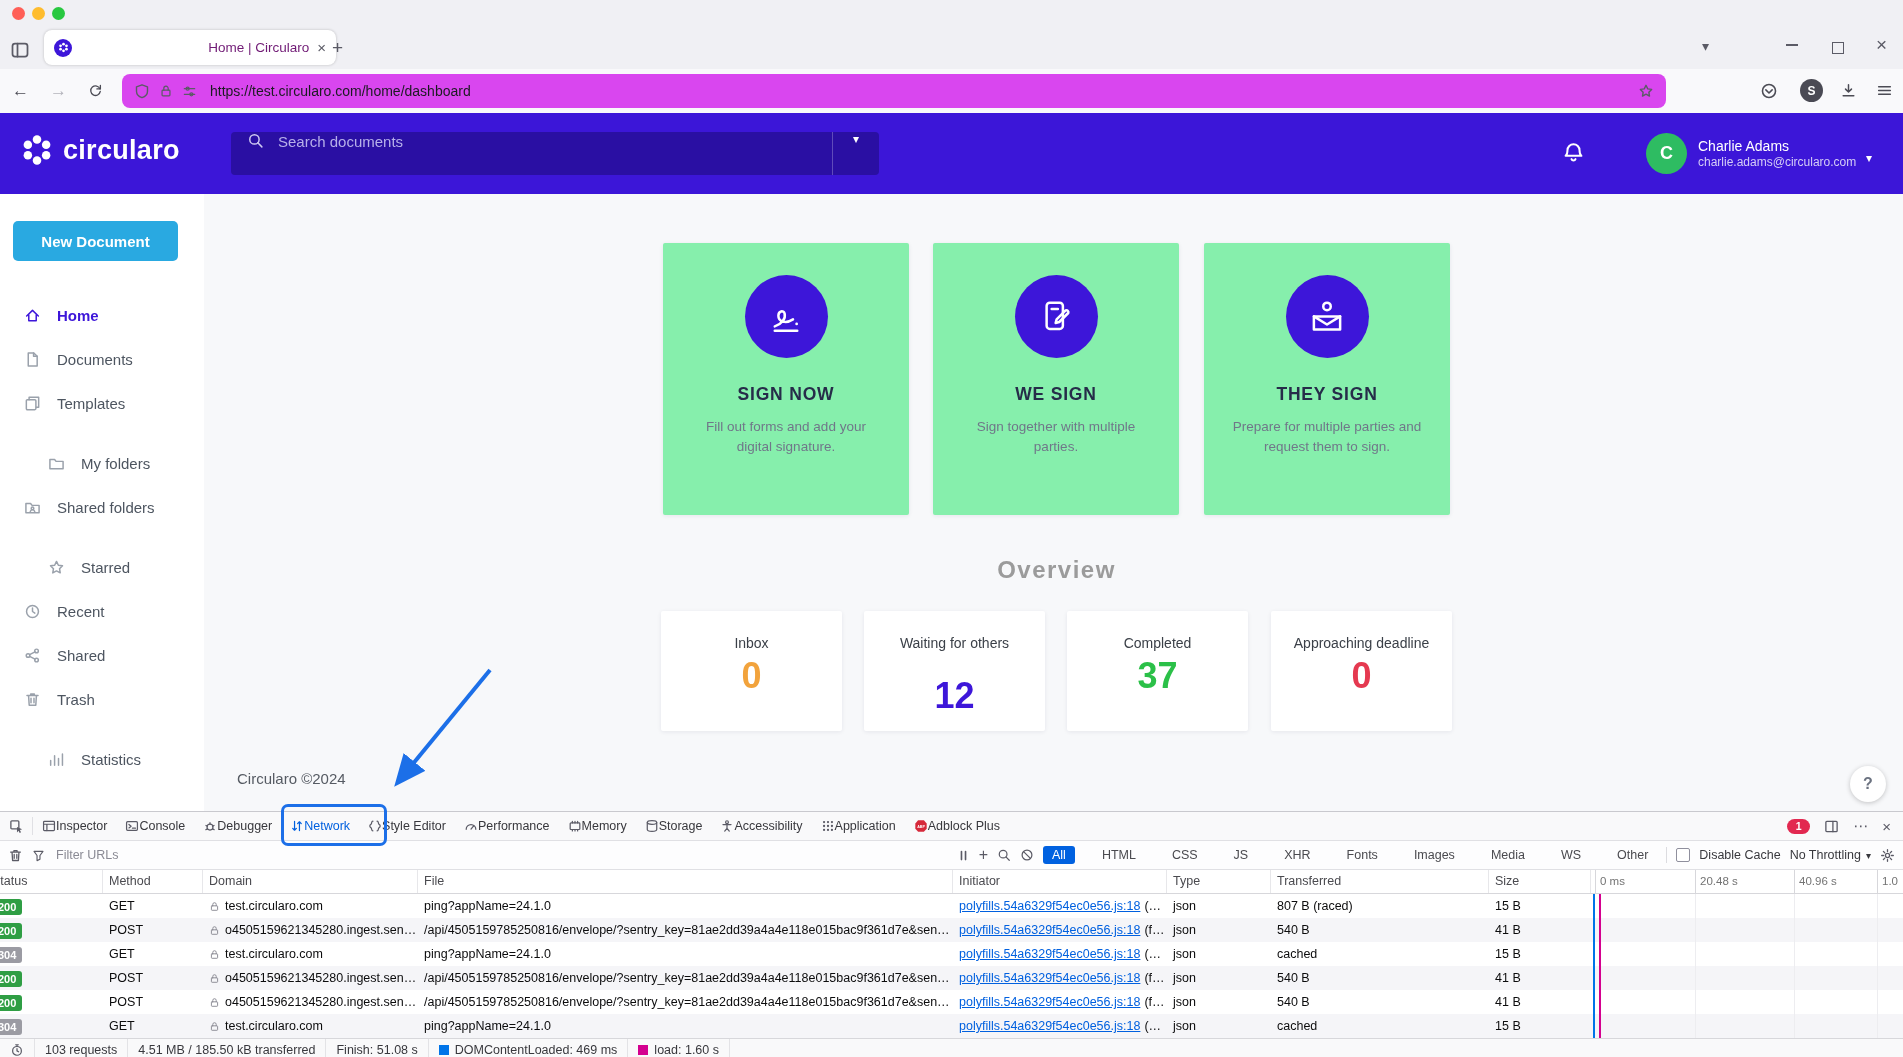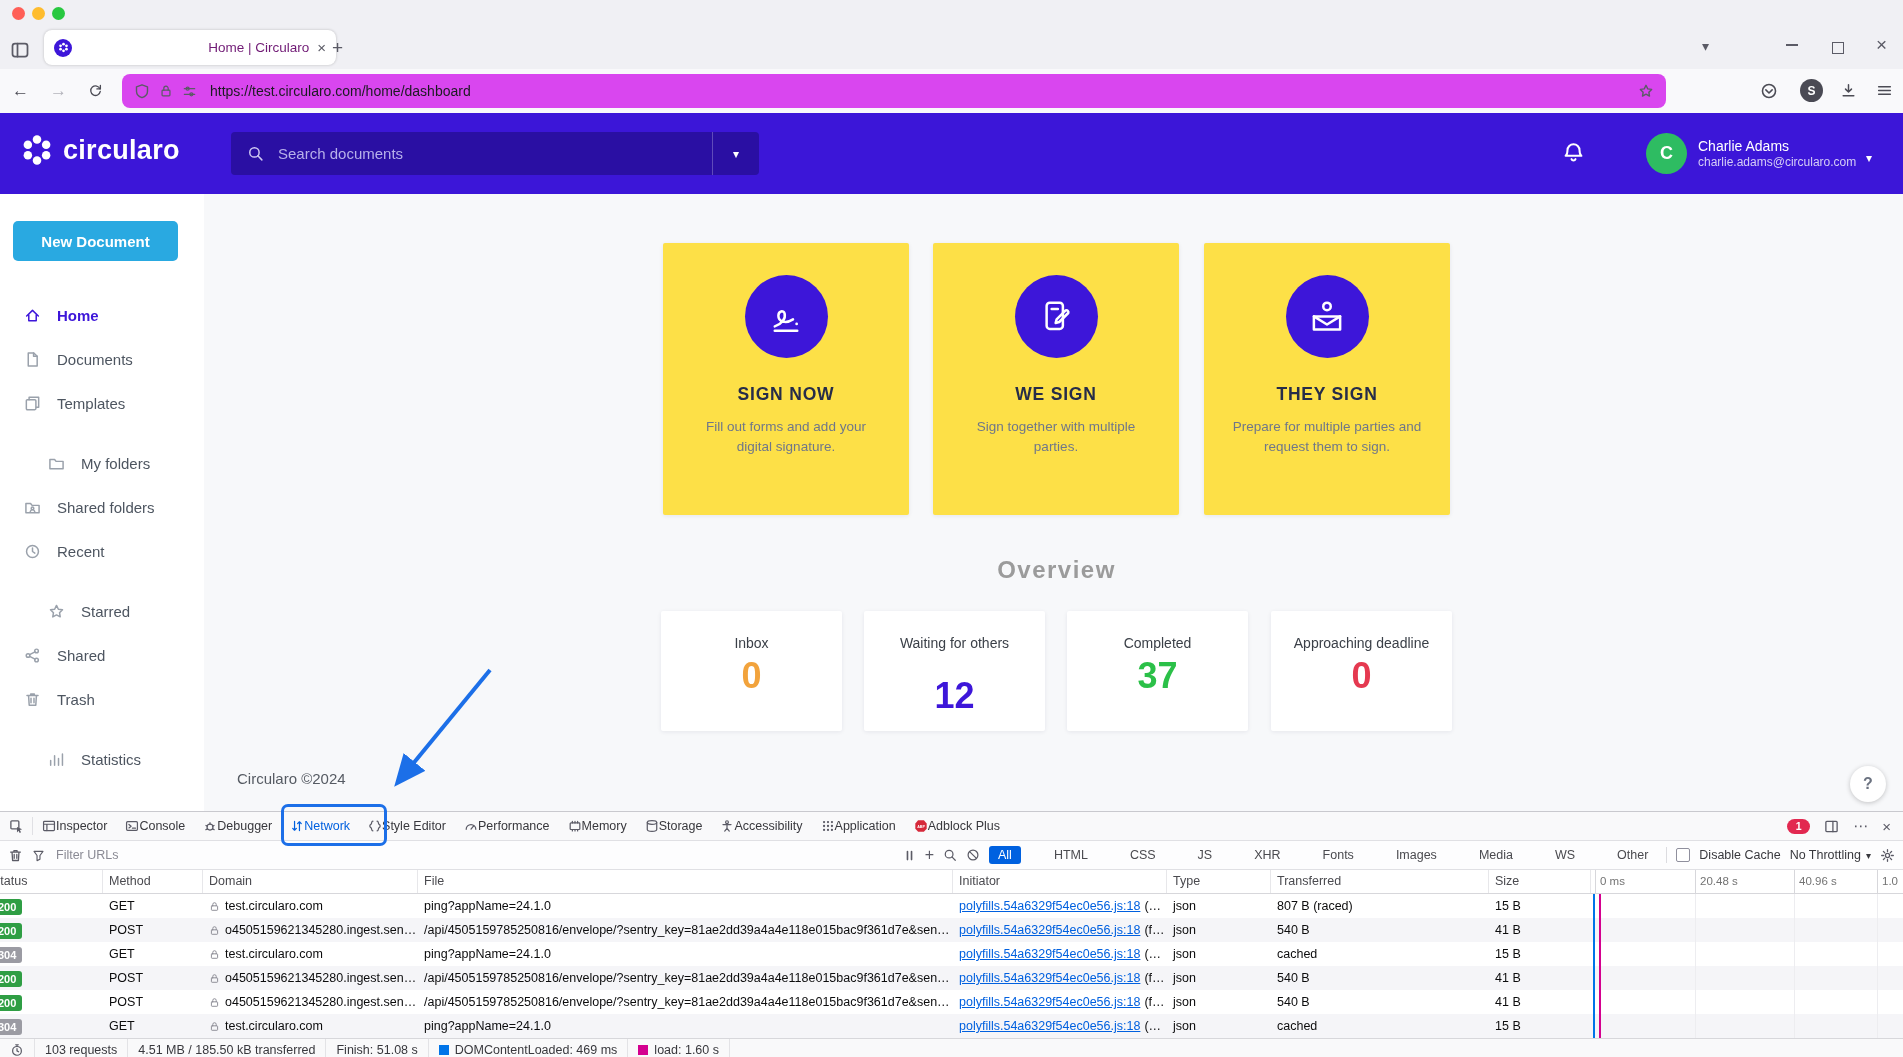--- a/index.html
+++ b/index.html
@@ -32,22 +32,22 @@
     display:flex;align-items:center;padding:0 12px;gap:9px;color:#5b5b66;justify-content:flex-end;}
   #url-text{flex:1;font-size:14px;color:#1b1b21;margin-left:4px;white-space:nowrap;overflow:hidden;}
   .nav-right{position:absolute;top:13px;color:#4c4c55;}
   #acct-badge{position:absolute;left:1800px;top:10px;width:23px;height:23px;border-radius:50%;background:#4a4a54;color:#fff;
     font-size:12px;font-weight:bold;display:flex;align-items:center;justify-content:center;}
 
   
   #appheader{position:absolute;left:0;top:113px;width:100%;height:81px;background:#3c16d8;}
   #logo{position:absolute;left:20px;top:20px;display:flex;align-items:center;gap:9px;color:#fff;}
   #brand{font-size:27px;font-weight:700;letter-spacing:.3px;color:#fff;}
-  #hsearch{position:absolute;left:231px;top:19px;width:528px;height:43px;background:rgba(14,5,77,.38);border-radius:4px;
-    display:flex;align-items:center;}
+  #hsearch{position:absolute;left:231px;top:19px;width:648px;height:43px;background:rgba(14,5,77,.38);border-radius:4px;
+    display:flex;align-items:flex-start;}
   #hsearch .mag{margin-left:16px;color:#cfc9f2;}
   #hsearch input{flex:1;margin-left:12px;background:transparent;border:none;outline:none;color:#fff;font-size:15px;font-family:inherit;}
   #hsearch input::placeholder{color:#b7b0ea;}
   #hsearch .divider{width:1px;height:43px;background:rgba(255,255,255,.25);}
   #hsearch .ddl{width:46px;text-align:center;color:#fff;font-size:12px;}
   #bell{position:absolute;left:1562px;top:28px;color:#fff;}
   #avatar{position:absolute;left:1646px;top:20px;width:41px;height:41px;border-radius:50%;background:#2ebc62;color:#fff;
     font-weight:bold;font-size:18px;display:flex;align-items:center;justify-content:center;}
   #userbox{position:absolute;left:1698px;top:24px;color:#fff;line-height:1.3;}
   #user-name{font-size:14px;} #user-email{font-size:12px;color:#d4cdf6;}
@@ -59,21 +59,21 @@
     font-size:15px;font-weight:bold;font-family:inherit;cursor:pointer;}
   #nav-list{position:absolute;left:0;top:99px;right:0;}
   .nav-item{height:44px;display:flex;align-items:center;gap:16px;padding-left:24px;color:#4d5560;font-size:15px;cursor:pointer;}
   .nav-item .nicon{color:#9aa1ab;display:flex;}
   .nav-item.active{color:#3d16d9;font-weight:600;}
   .nav-item.active .nicon{color:#3d16d9;}
   .nav-item.gap{margin-top:16px;margin-left:24px;}
 
   
   #main{position:absolute;left:204px;top:194px;right:0;height:617px;background:#f7f8fa;overflow:hidden;}
-  .acard{position:absolute;top:49px;width:246px;height:272px;background:#fde047;border-radius:2px;
+  .acard{position:absolute;top:49px;width:246px;height:272px;background:#86efac;border-radius:2px;
     box-shadow:0 1px 4px rgba(25,30,60,.08);text-align:center;cursor:pointer;}
   .acard .circ{width:83px;height:83px;border-radius:50%;background:#3d16d9;margin:32px auto 0;display:flex;align-items:center;justify-content:center;color:#fff;}
   .acard h3{margin:26px 0 0;font-size:17.5px;letter-spacing:.8px;color:#262c49;}
   .acard p{margin:12px auto 0;width:190px;font-size:13.5px;line-height:1.45;color:#707789;}
   #overview-title{position:absolute;left:459px;top:362px;width:787px;text-align:center;font-size:24px;font-weight:bold;
     color:#9b9b9b;letter-spacing:1.5px;}
   .scard{position:absolute;top:417px;width:181px;height:120px;background:#fff;border-radius:2px;box-shadow:0 1px 4px rgba(25,30,60,.08);
     text-align:center;cursor:pointer;}
   .scard .slabel{margin-top:24px;font-size:14px;color:#3b4048;}
   .scard .snum{margin-top:4px;font-size:36px;font-weight:bold;}
@@ -91,21 +91,21 @@
   .dt-tab .ticon{color:#5b5b66;display:flex;}
   .dt-tab.active{color:#0060df;}
   .dt-tab.active .ticon{color:#0060df;}
   #dt-right{margin-left:auto;display:flex;align-items:center;gap:14px;padding-right:12px;color:#5b5b66;}
   #err-badge{min-width:15px;height:15px;border-radius:8px;background:#e22850;color:#fff;font-size:10.5px;font-weight:bold;
     display:flex;align-items:center;justify-content:center;padding:0 4px;}
   #dt-toolbar{height:28px;border-bottom:1px solid #e0e0e4;display:flex;align-items:center;padding:0 8px;gap:9px;background:#fdfdfe;}
   #filter-input{flex:1;border:none;outline:none;background:transparent;font-family:inherit;font-size:12.5px;color:#38383d;min-width:60px;}
   #filter-input::placeholder{color:#8a8a94;}
   .tbico{color:#5b5b66;display:flex;align-items:center;}
-  #filter-pills{display:flex;align-items:center;gap:24px;}
+  #filter-pills{display:flex;align-items:center;gap:18px;}
   .pill{padding:2px 9px;border-radius:3px;color:#4a4a4f;cursor:pointer;}
   .pill.active{background:#0061e0;color:#fff;}
   .vdiv{width:1px;height:16px;background:#dcdce0;}
   #cache-box{width:12px;height:12px;border:1px solid #8f8f9d;border-radius:2px;background:#fff;}
   #throttle{display:flex;align-items:center;gap:5px;cursor:pointer;}
 
   #dt-table{margin-left:-14px;width:calc(100% + 14px);}
   .net-grid{display:grid;grid-template-columns:117px 100px 215px 535px 214px 104px 218px 102px 1fr;}
   #col-headers{height:23px;border-bottom:1px solid #d7d7db;color:#4a4a4f;}
   .hcell{line-height:22px;padding-left:6px;border-right:1px solid #e7e7ea;white-space:nowrap;overflow:hidden;min-width:0;}
@@ -310,36 +310,36 @@
         <div class="nav-item">
           <span class="nicon">
             <svg width="17" height="17" viewBox="0 0 16 16" fill="none" stroke="currentColor" stroke-width="1.4" stroke-linecap="round" stroke-linejoin="round" aria-hidden="true">
               <path d="M1.8 4.2h4.4l1.4 1.8h6.6v7H1.8z"></path>
               <circle cx="8" cy="8.8" r="1.2"></circle>
               <path d="M5.9 11.8c.4-1.1 1.1-1.6 2.1-1.6s1.7.5 2.1 1.6"></path>
             </svg>
           </span>
           <span>Shared folders</span>
         </div>
+        <div class="nav-item gap">
+          <span class="nicon">
+            <svg width="17" height="17" viewBox="0 0 16 16" fill="none" stroke="currentColor" stroke-width="1.4" stroke-linecap="round" stroke-linejoin="round" aria-hidden="true">
+              <path d="M8 2.3l1.75 3.55 3.9.55-2.8 2.75.65 3.9L8 11.2l-3.5 1.85.65-3.9-2.8-2.75 3.9-.55z"></path>
+            </svg>
+          </span>
+          <span>Starred</span>
+        </div>
         <div class="nav-item">
           <span class="nicon">
             <svg width="17" height="17" viewBox="0 0 16 16" fill="none" stroke="currentColor" stroke-width="1.4" stroke-linecap="round" stroke-linejoin="round" aria-hidden="true">
               <circle cx="8" cy="8" r="5.6"></circle>
               <path d="M8 4.8V8l2.2 1.5"></path>
             </svg>
           </span>
           <span>Recent</span>
-        </div>
-        <div class="nav-item gap">
-          <span class="nicon">
-            <svg width="17" height="17" viewBox="0 0 16 16" fill="none" stroke="currentColor" stroke-width="1.4" stroke-linecap="round" stroke-linejoin="round" aria-hidden="true">
-              <path d="M8 2.3l1.75 3.55 3.9.55-2.8 2.75.65 3.9L8 11.2l-3.5 1.85.65-3.9-2.8-2.75 3.9-.55z"></path>
-            </svg>
-          </span>
-          <span>Starred</span>
         </div>
         <div class="nav-item">
           <span class="nicon">
             <svg width="17" height="17" viewBox="0 0 16 16" fill="none" stroke="currentColor" stroke-width="1.4" stroke-linecap="round" stroke-linejoin="round" aria-hidden="true">
               <circle cx="3.8" cy="8" r="1.7"></circle>
               <circle cx="11.8" cy="3.7" r="1.7"></circle>
               <circle cx="11.8" cy="12.3" r="1.7"></circle>
               <path d="M5.3 7.2l5-2.7M5.3 8.8l5 2.7"></path>
             </svg>
           </span>

